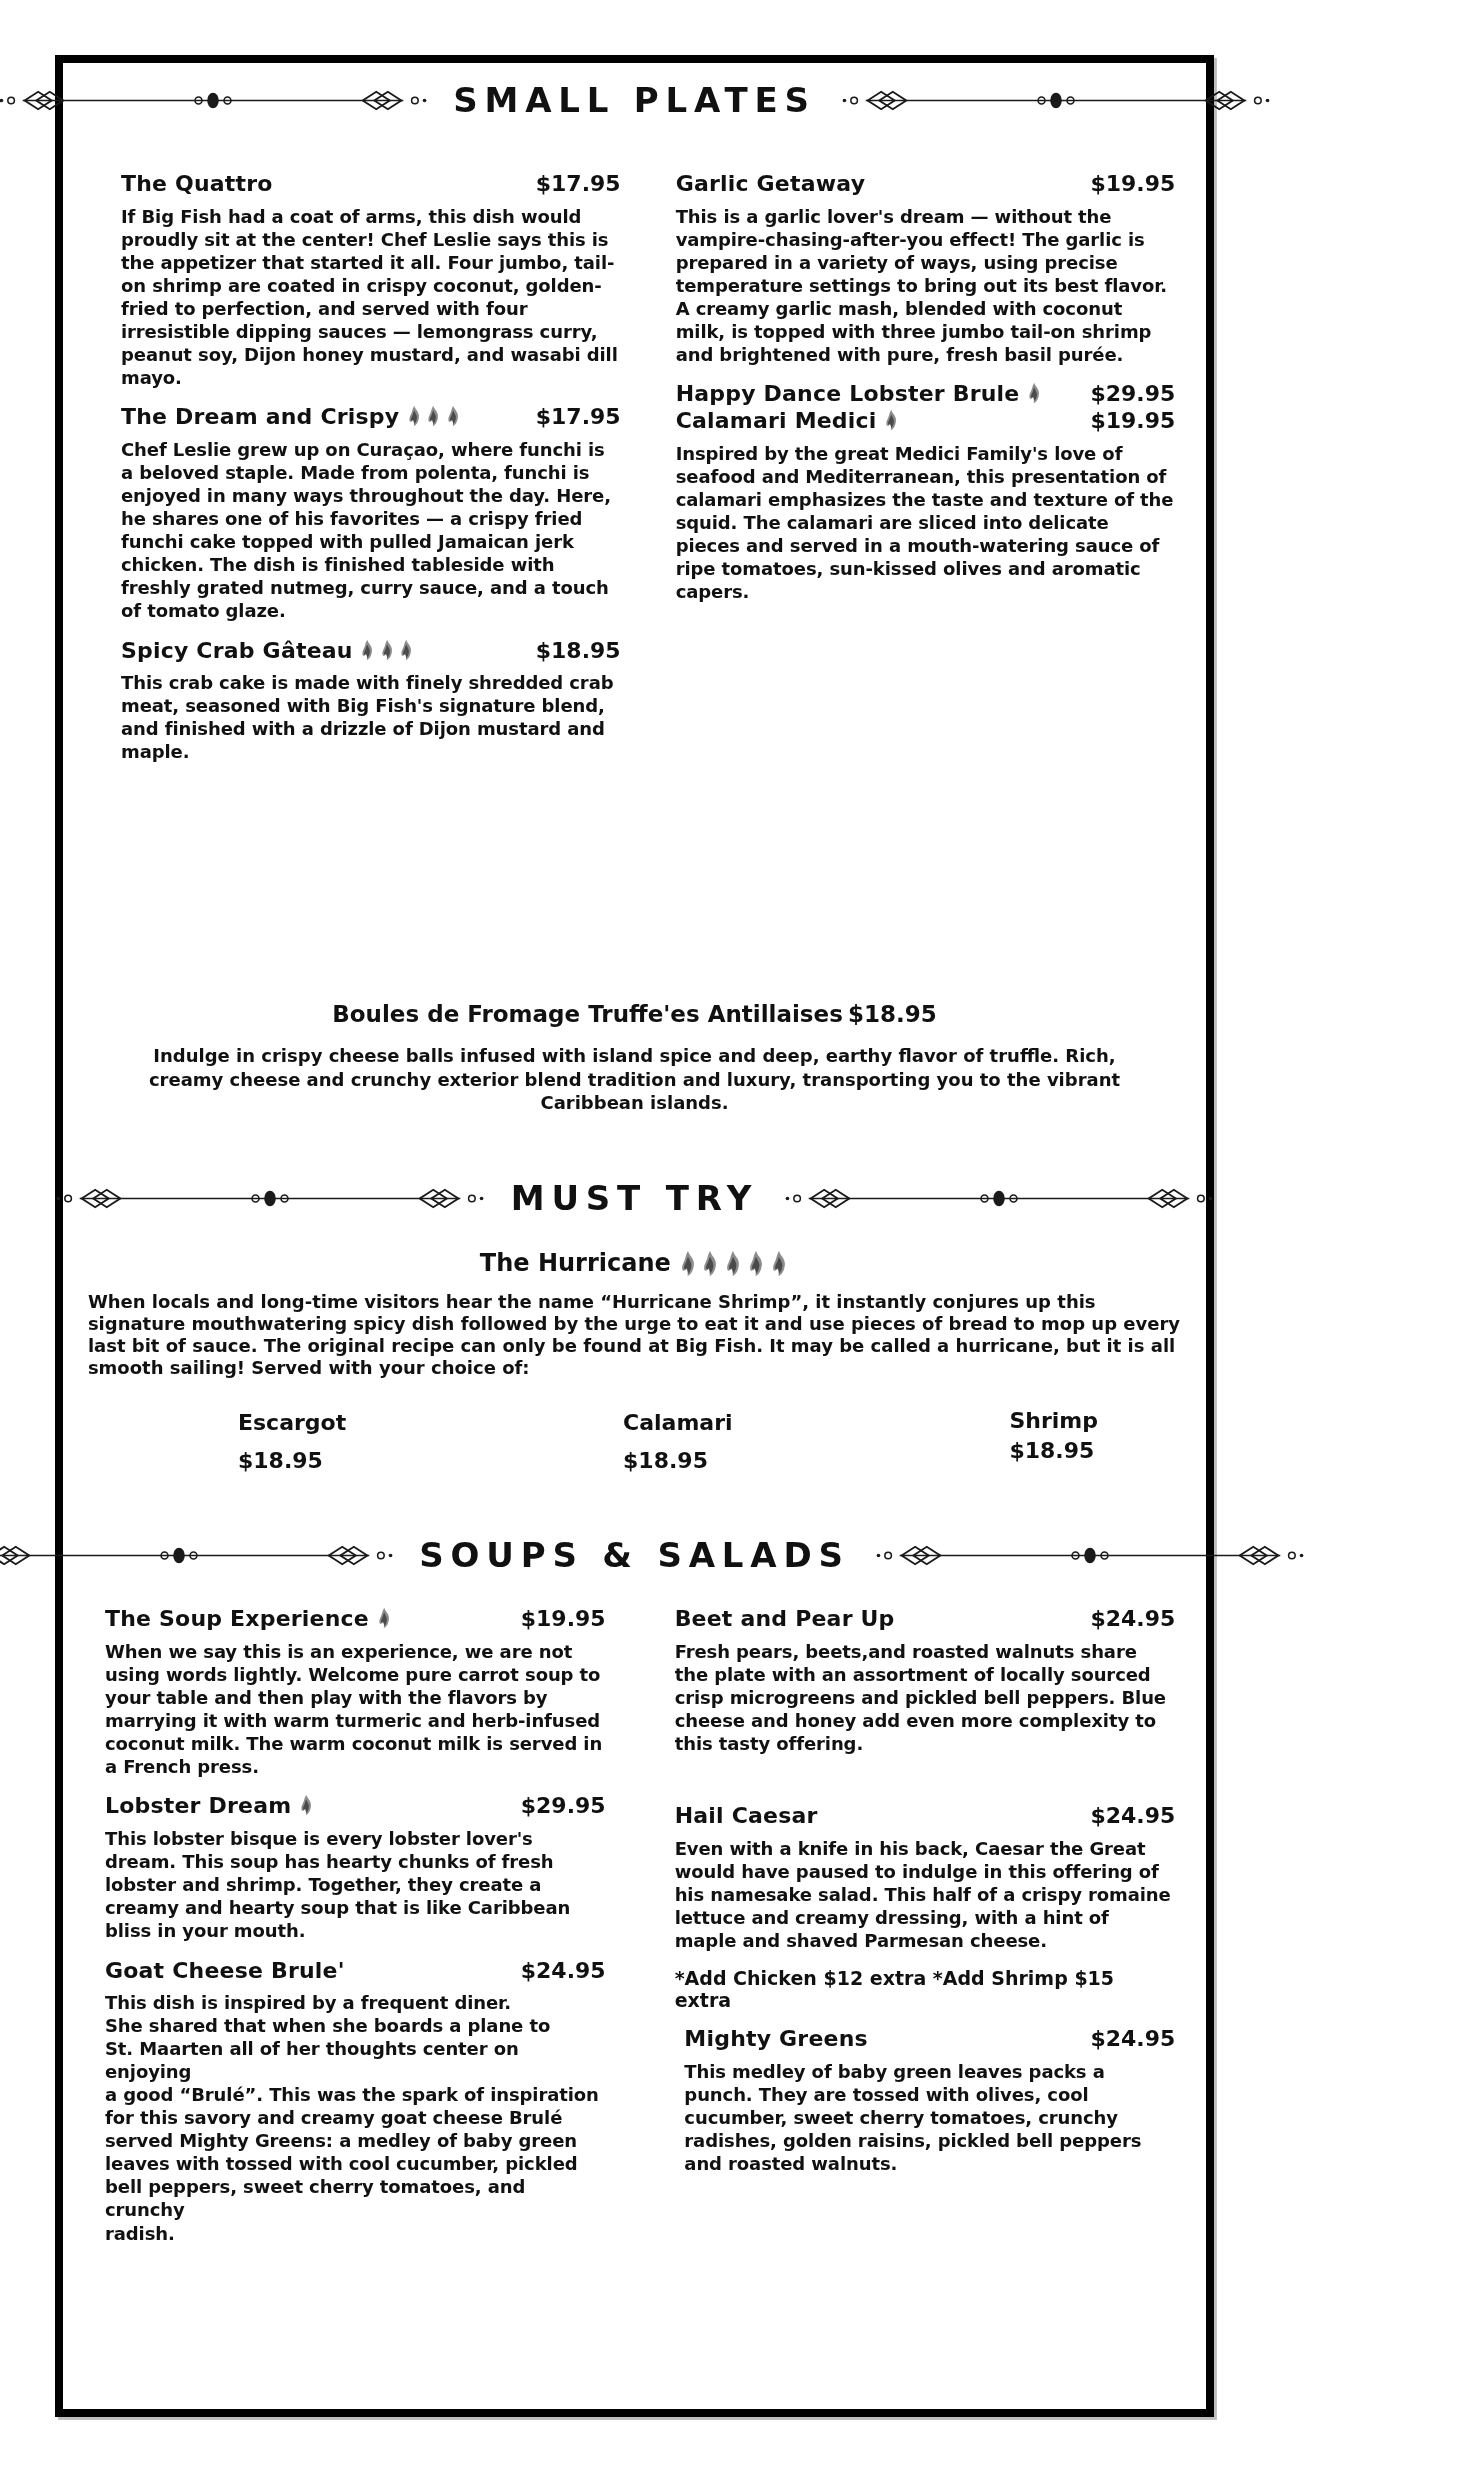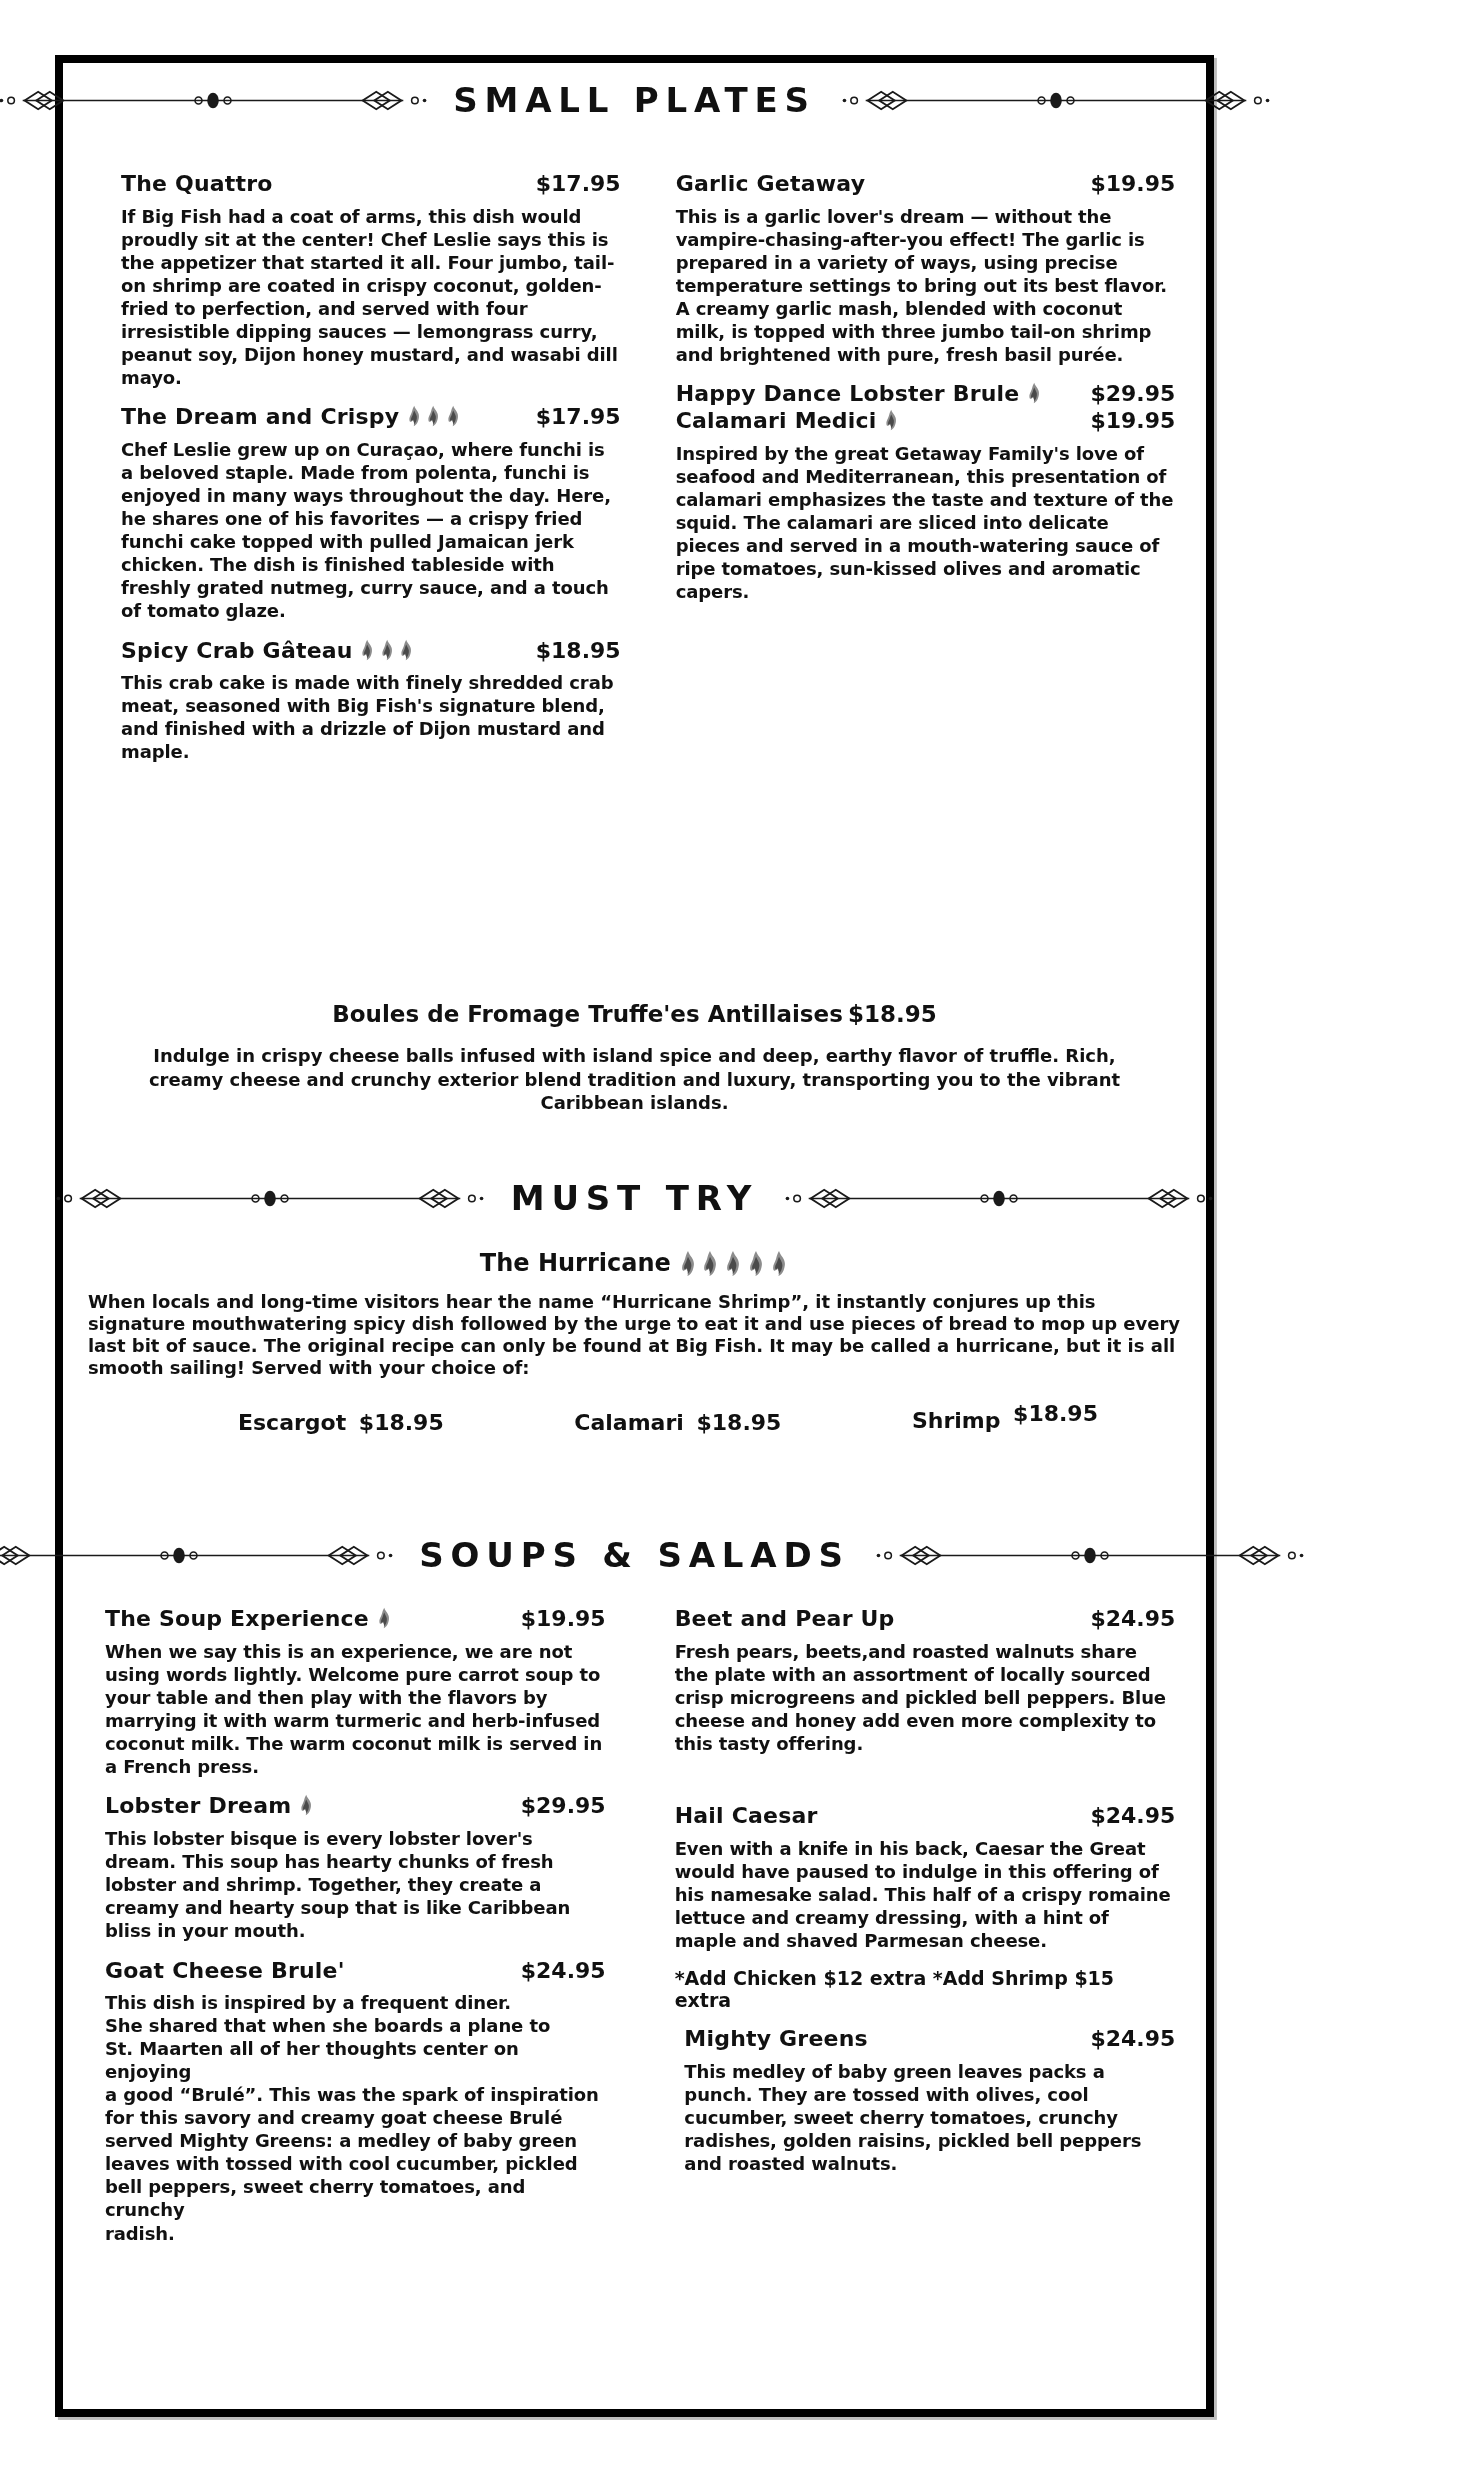--- a/index.html
+++ b/index.html
@@ -127,21 +127,21 @@
     font-weight: 600;
     line-height: 1.24;
     margin: 13.5px 3.9px 0 3.9px;
   }
   .choices {
     display: flex;
     justify-content: space-between;
     align-items: flex-end;
     margin: 21px 87px 0 154px;
   }
-  .choice { display: flex; align-items: baseline; gap: 12.6px; }
+  .choice { display: flex; align-items: baseline; gap: 12.6px; flex-direction: column; }
   .choice .cn { font-weight: 700; font-size: 22px; }
   .choice .cp { font-weight: 700; font-size: 22px; }
   .choice.raised { align-self: flex-start; }
 
   .addons {
     font-weight: 700;
     font-size: 19px;
     margin: 3.9px 0 15.4px 0;
   }
 
@@ -277,21 +277,21 @@
           <div class="item">
             <div class="item-head">
               <div class="item-name"><span>Calamari Medici</span><span class="flames">
                 <svg class="flame" viewBox="0 0 20 28">
                       <path d="M10 1 C12 7 17 9 16 16 C15.4 21.5 12.6 26 9.4 27 C10.8 23 9 21 8 19 C7 21.6 4.4 22.6 4 19.6 C3.4 15 6 13 7 9 C7.6 6 8.6 3.6 10 1 Z" fill="#8d8d8d"></path>
                       <path d="M10 7 C11.6 11 14 13 13.4 17 C13 20.4 11.4 23.6 9.6 24.6 C10.4 21.6 9.2 20 8.6 18.6 C7.8 20.6 6.4 21 6 19 C5.6 16 7.4 14.6 8.2 12 C8.8 10 9.4 8.6 10 7 Z" fill="#4a4a4a"></path>
                     </svg>
               </span></div>
               <div class="item-price">$19.95</div>
             </div>
-            <div class="desc">Inspired by the great Getaway Family's love of seafood and Mediterranean, this presentation of calamari emphasizes the taste and texture of the squid. The calamari are sliced into delicate pieces and served in a mouth-watering sauce of ripe tomatoes, sun-kissed olives and aromatic capers.</div>
+            <div class="desc">Inspired by the great Medici Family's love of seafood and Mediterranean, this presentation of calamari emphasizes the taste and texture of the squid. The calamari are sliced into delicate pieces and served in a mouth-watering sauce of ripe tomatoes, sun-kissed olives and aromatic capers.</div>
           </div>
 
         </div>
       </div>
     </div>
 
     <div class="block" style="top: 938px;">
       <div class="center-item">
         <span class="cname">Boules de Fromage Truffe'es Antillaises</span>
         <span class="cname">$18.95</span>

